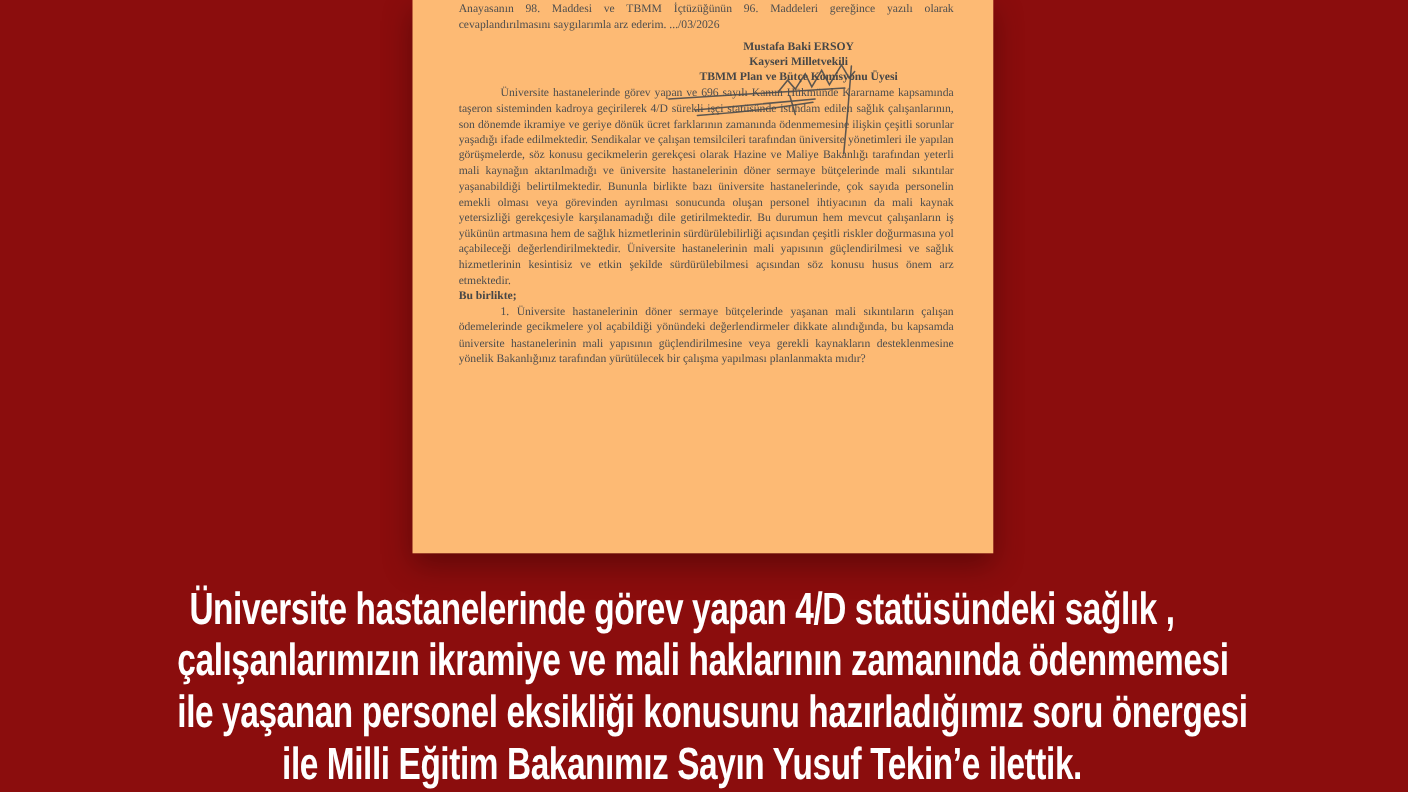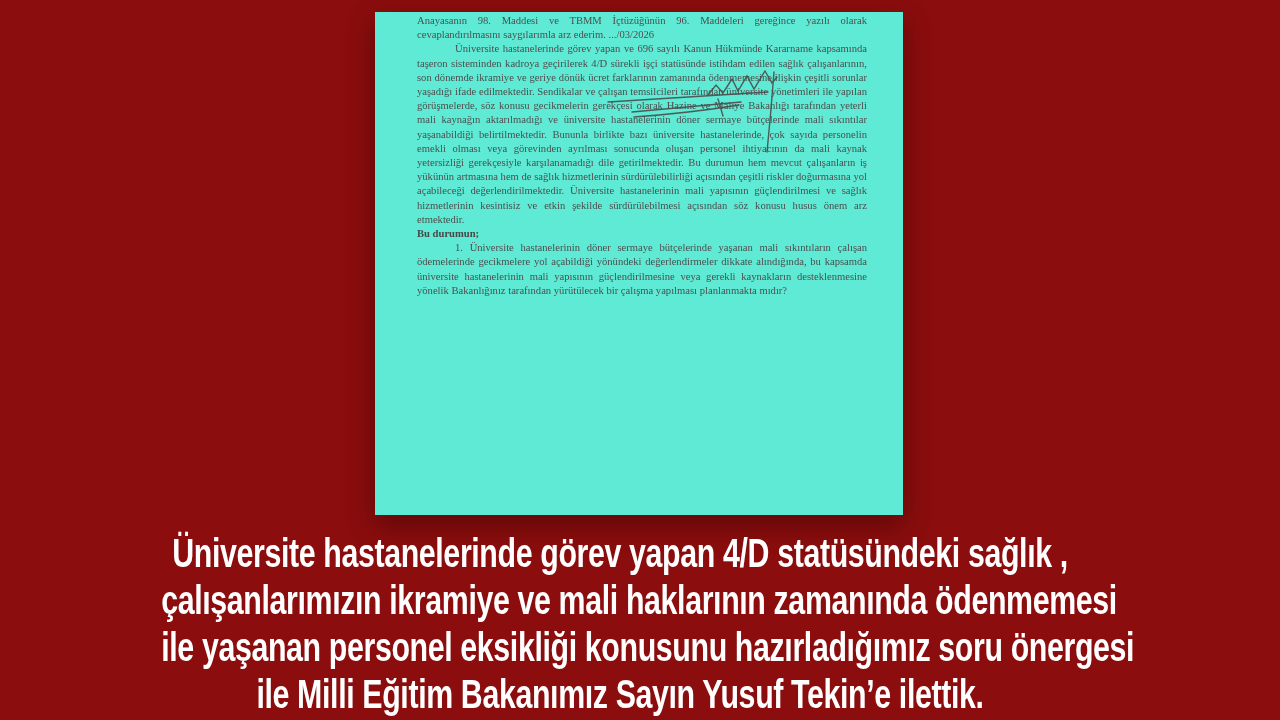--- a/index.html
+++ b/index.html
@@ -6,23 +6,23 @@
   body {
     width: 1280px; height: 720px;
     background: #8b0d0d;
     overflow: hidden;
     position: relative;
     font-family: "Liberation Sans", sans-serif;
   }
   
   .paper {
     position: absolute;
-    left: 375px; top: 12px;
+    left: 375px; top: 0;
     width: 528px; height: 503px;
-    background: #5eead4;
+    background: #fdba74;
     box-sizing: border-box;
     padding: 2px 36px 0 42px;
     color: #4e4e4e;
     font-family: "Liberation Serif", serif;
     font-size: 10.6px;
     line-height: 14.2px;
     text-align: justify;
     box-shadow: 0 10px 26px rgba(40,0,0,0.45);
     overflow: hidden;
   }
@@ -68,24 +68,29 @@
     transform: scaleX(0.74);
     transform-origin: 50% 50%;
   }
 </style>
 </head>
 <body>
 
 <div class="paper">
   <p class="intro">Anayasanın 98. Maddesi ve TBMM İçtüzüğünün 96. Maddeleri gereğince yazılı olarak cevaplandırılmasını saygılarımla arz ederim. .../03/2026</p>
 
+  <div class="name-block">
+    <div>Mustafa Baki ERSOY</div>
+    <div>Kayseri Milletvekili</div>
+    <div>TBMM Plan ve Bütçe Komisyonu Üyesi</div>
+  </div>
 
   <p class="body-par">Üniversite hastanelerinde görev yapan ve 696 sayılı Kanun Hükmünde Kararname kapsamında taşeron sisteminden kadroya geçirilerek 4/D sürekli işçi statüsünde istihdam edilen sağlık çalışanlarının, son dönemde ikramiye ve geriye dönük ücret farklarının zamanında ödenmemesine ilişkin çeşitli sorunlar yaşadığı ifade edilmektedir. Sendikalar ve çalışan temsilcileri tarafından üniversite yönetimleri ile yapılan görüşmelerde, söz konusu gecikmelerin gerekçesi olarak Hazine ve Maliye Bakanlığı tarafından yeterli mali kaynağın aktarılmadığı ve üniversite hastanelerinin döner sermaye bütçelerinde mali sıkıntılar yaşanabildiği belirtilmektedir. Bununla birlikte bazı üniversite hastanelerinde, çok sayıda personelin emekli olması veya görevinden ayrılması sonucunda oluşan personel ihtiyacının da mali kaynak yetersizliği gerekçesiyle karşılanamadığı dile getirilmektedir. Bu durumun hem mevcut çalışanların iş yükünün artmasına hem de sağlık hizmetlerinin sürdürülebilirliği açısından çeşitli riskler doğurmasına yol açabileceği değerlendirilmektedir. Üniversite hastanelerinin mali yapısının güçlendirilmesi ve sağlık hizmetlerinin kesintisiz ve etkin şekilde sürdürülebilmesi açısından söz konusu husus önem arz etmektedir.</p>
 
-  <p class="section-heading">Bu durumun;</p>
+  <p class="section-heading">Bu birlikte;</p>
 
   <p class="question">1. Üniversite hastanelerinin döner sermaye bütçelerinde yaşanan mali sıkıntıların çalışan ödemelerinde gecikmelere yol açabildiği yönündeki değerlendirmeler dikkate alındığında, bu kapsamda üniversite hastanelerinin mali yapısının güçlendirilmesine veya gerekli kaynakların desteklenmesine yönelik Bakanlığınız tarafından yürütülecek bir çalışma yapılması planlanmakta mıdır?</p>
 
   <svg class="sig-svg" viewBox="0 0 528 503">
     <g fill="none" stroke="#4c4c4c" stroke-width="1.4" stroke-linecap="round" opacity="0.9">
       <path d="M333 83 L341 73 L348 81 L357 67 L363 79 L372 64 L379 77 L390 59 L397 71 L402 65"></path>
       <path d="M233 90 Q310 85 393 80"></path>
       <path d="M257 100 L366 90"></path>
       <path d="M259 105 Q315 101 364 93"></path>
       <path d="M343 87 L348 104"></path>

